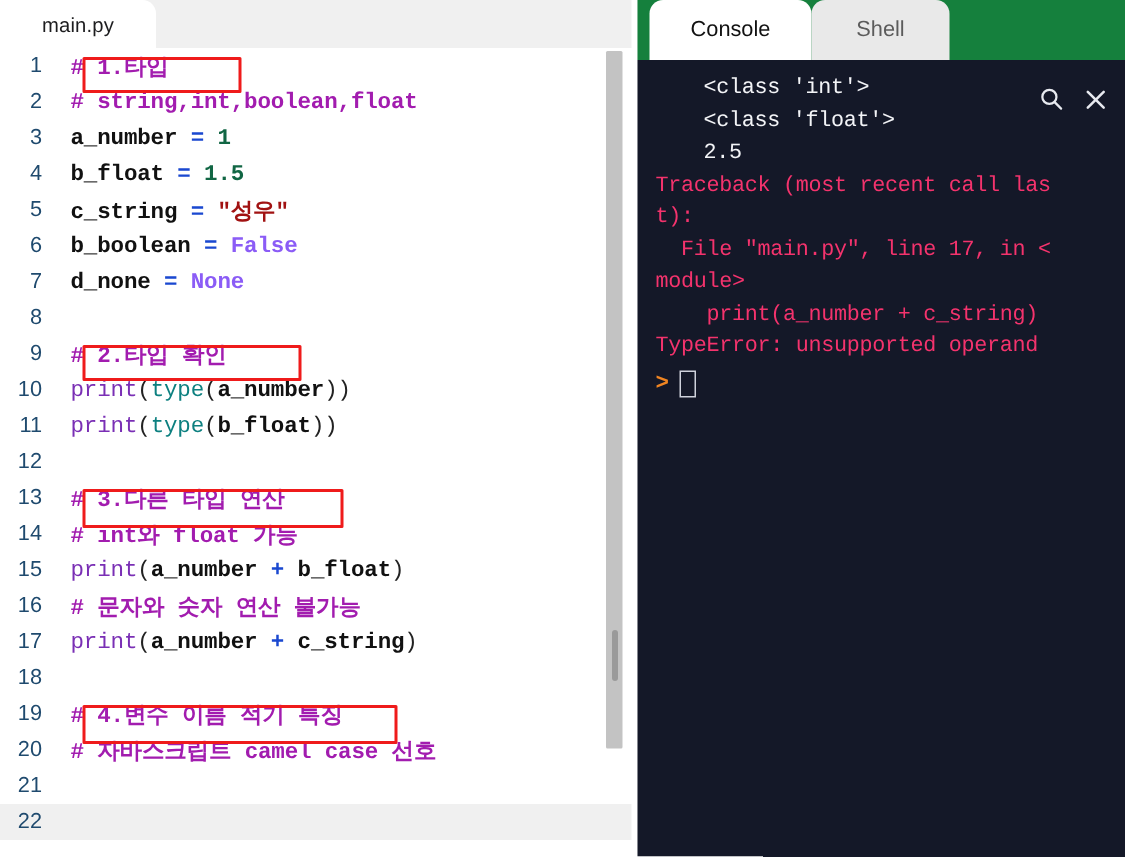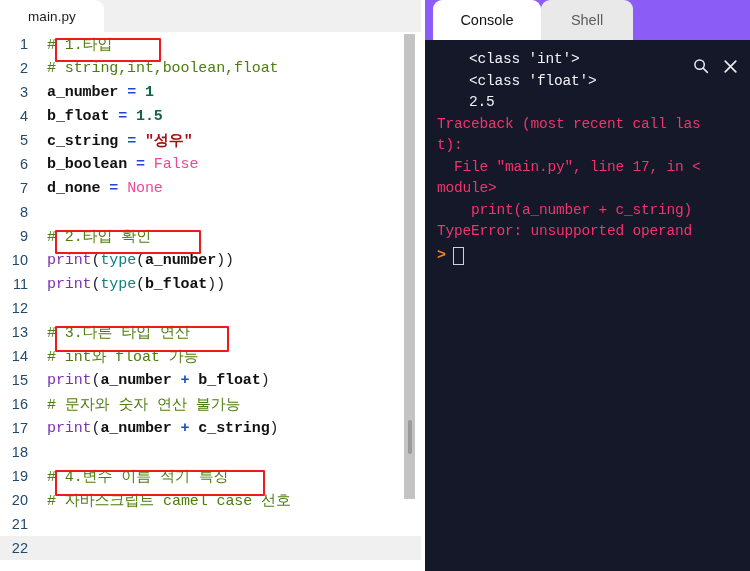--- a/index.html
+++ b/index.html
@@ -56,26 +56,26 @@
     flex:0 0 38px; text-align:right; padding-right:10px;
     color:#1f4a6e; font-size:14.5px;
     font-family:"Liberation Sans", sans-serif;
     user-select:none;
   }
   .lc {
     flex:1 1 auto; white-space:pre; padding-left:9px;
     letter-spacing:-0.1px;
   }
   
-  .t-com  { color:#4d7c0f; }
+  .t-com  { color:#a21caf;font-weight:bold; }
   .t-var  { color:#111111; font-weight:bold; }
   .t-op   { color:#1a48d0; font-weight:bold; }
   .t-num  { color:#116644; font-weight:bold; }
   .t-str  { color:#a11212; font-weight:bold; }
-  .t-kw   { color:#ec4899; font-weight:normal; }
+  .t-kw   { color:#8b5cf6; font-weight:bold; }
   .t-fn   { color:#7a2fb5; }
   .t-bi   { color:#0d8080;margin-top:40px; }
   .t-pn   { color:#222222; }
 
   
   .hl-box {
     position:absolute; border:2.5px solid #ef1b1b;
     background:transparent; pointer-events:none; border-radius:1px;
   }
 
@@ -99,21 +99,21 @@
     background:#ffffff;
   }
 
   
   #console-pane {
     width:325px; height:571px; position:relative;
     background:#f0f0f0; flex:0 0 325px;
   }
   #console-tabbar {
     position:absolute; left:0; top:0; width:325px; height:40px;
-    background:#8b5cf6;
+    background:#15803d;
     padding-left:28px;
   }
   .ctab {
     position:absolute; top:0; height:40px;
     display:flex; align-items:center; justify-content:center;
     font-family:"Liberation Sans", sans-serif;
     font-size:14.5px; cursor:pointer;
   }
   #tab-console {
     left:8px; width:108px; background:#ffffff;

